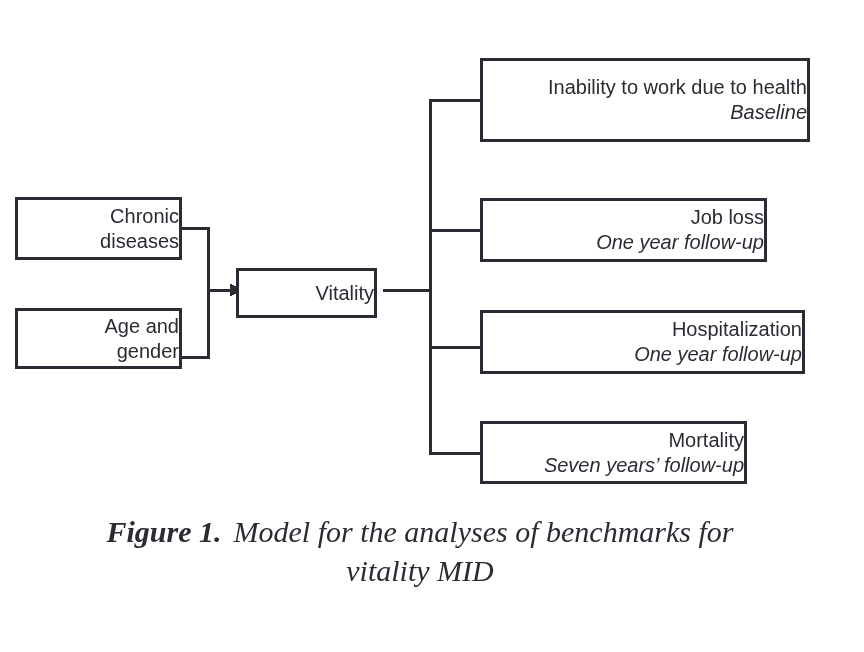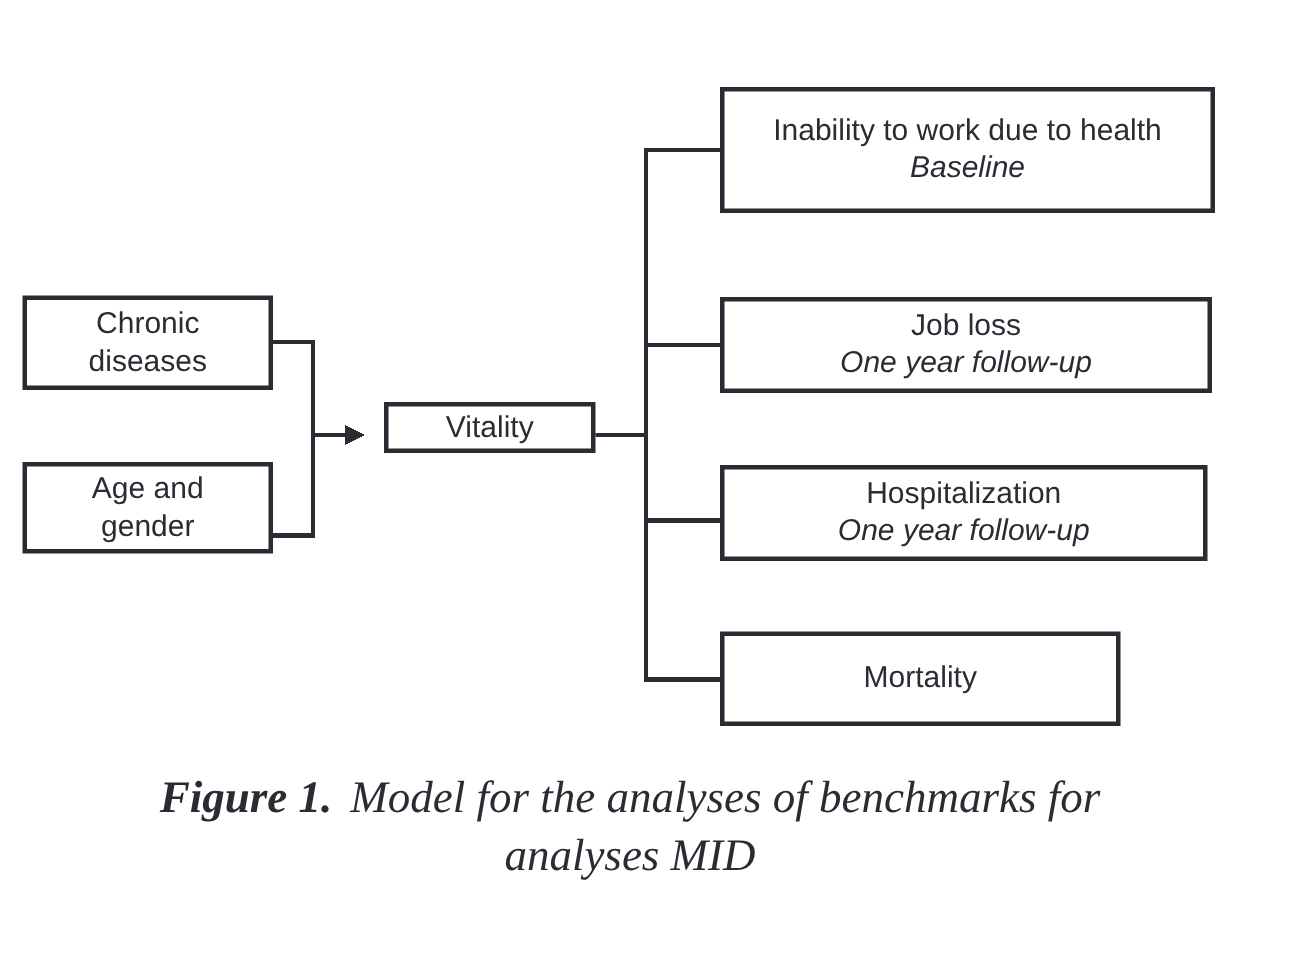--- a/index.html
+++ b/index.html
@@ -20,33 +20,33 @@
     width: 864px; height: 652px;
   }
   .connectors line { stroke: var(--ink); stroke-width: 3; }
   .connectors polygon { fill: var(--ink); }
   .node {
     position: absolute;
     border: 3px solid var(--ink);
     background: #ffffff;
     display: flex;
     flex-direction: column;
-    align-items: center;
+    align-items: flex-end;
     justify-content: center;
     text-align: center;
     font-size: 20px;
     line-height: 25px;
     color: var(--ink);
   }
   .node .timing { font-style: italic; }
   .node-chronic   { left: 15px;  top: 197px; width: 167px; height: 63px; }
   .node-age       { left: 15px;  top: 308px; width: 167px; height: 61px; }
-  .node-vitality  { left: 256px; top: 268px; width: 141px; height: 34px; }
+  .node-vitality  { left: 236px; top: 268px; width: 141px; height: 50px; }
   .node-outcome1  { left: 480px; top: 58px;  width: 330px; height: 84px; }
-  .node-outcome2  { left: 480px; top: 198px; width: 328px; height: 64px; }
+  .node-outcome2  { left: 480px; top: 198px; width: 287px; height: 64px; }
   .node-outcome3  { left: 480px; top: 310px; width: 325px; height: 64px; }
   .node-outcome4  { left: 480px; top: 421px; width: 267px; height: 63px; }
   .caption {
     position: absolute;
     left: 20px;
     top: 512px;
     width: 800px;
     text-align: center;
     font-family: "Liberation Serif", serif;
     font-style: italic;
@@ -106,21 +106,22 @@
     <div class="timing">One year follow-up</div>
   </div>
 
   <div class="node node-outcome3">
     <div>Hospitalization</div>
     <div class="timing">One year follow-up</div>
   </div>
 
   <div class="node node-outcome4">
     <div>Mortality</div>
+    <div class="timing">Seven years’ follow-up</div>
   </div>
 
   <div class="caption">
     <span class="cap-label">Figure 1.</span><span>Model for the analyses of benchmarks for</span>
     <br>
-    <span>analyses MID</span>
+    <span>vitality MID</span>
   </div>
 
 </div>
 
 </body></html>

